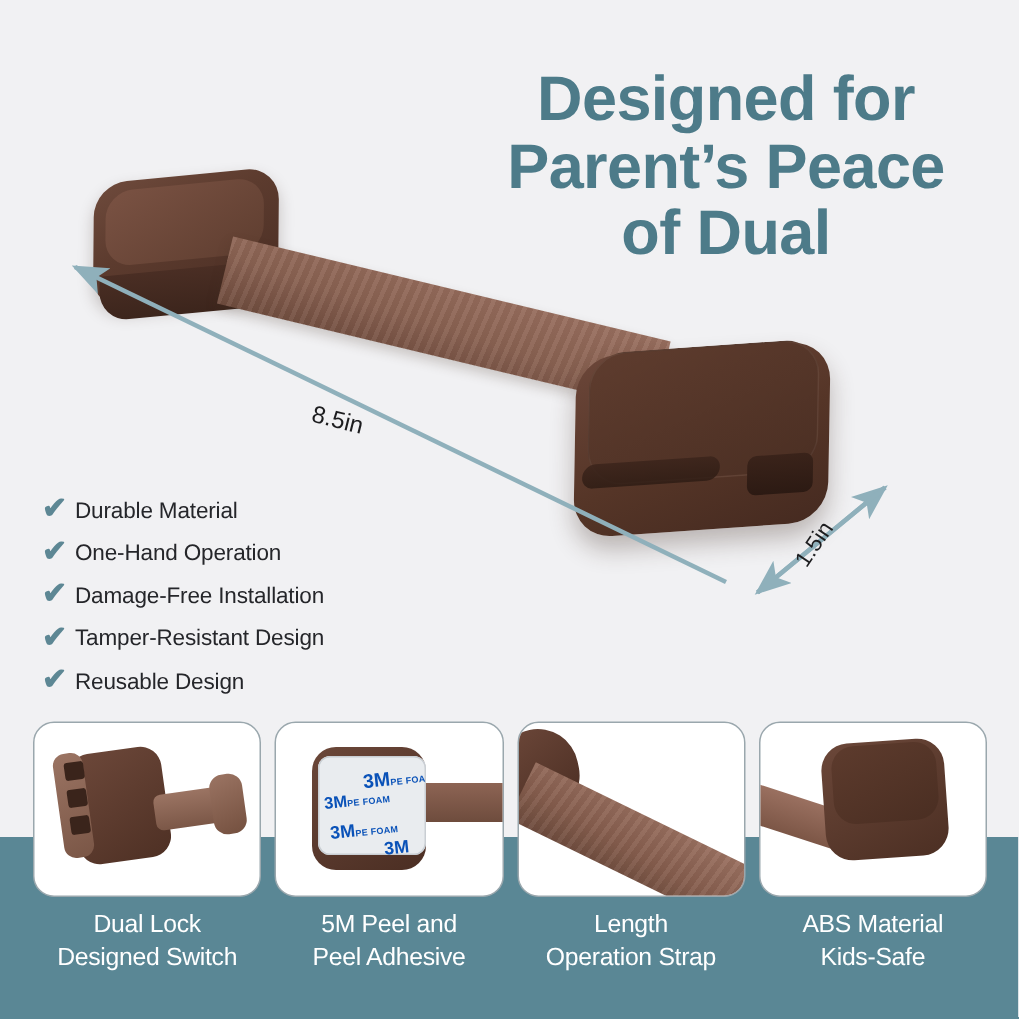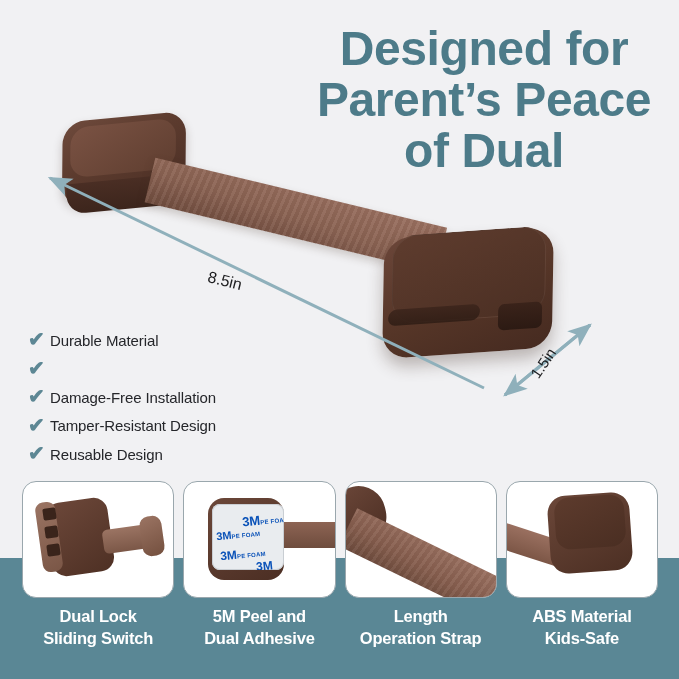--- a/index.html
+++ b/index.html
@@ -18,24 +18,24 @@
     width: 679px;
     height: 679px;
     background: #f1f1f3;
     overflow: hidden;
   }
 
   
   .headline {
     position: absolute;
     left: 300px;
-    top: 24px;
+    top: 44px;
     width: 368px;
     text-align: center;
-    font-size: 48px;
+    font-size: 42px;
     line-height: 1.06;
     font-weight: bold;
     color: #4d7b89;
     letter-spacing: -0.4px;
   }
   .headline .ln { display: block; white-space: nowrap; }
 
   
   .hero {
     position: absolute;
@@ -327,21 +327,21 @@
     width: 636px; height: 60px;
     display: flex;
     gap: 9px;
   }
   .caption {
     flex: 1 1 0;
     text-align: center;
     color: #ffffff;
     font-size: 16.5px;
     line-height: 1.32;
-    font-weight: bold;
+    font-weight: normal;
     letter-spacing: -0.2px;
   }
   .caption .cl { display: block; white-space: nowrap; }
 </style>
 </head>
 <body>
 
 <div id="page">
 
   <div class="headline">
@@ -374,20 +374,21 @@
   <div class="dim-label dim-85">8.5in</div>
   <div class="dim-label dim-15">1.5in</div>
 
   <div class="features">
     <div class="feature-row">
       <span class="check">✔</span>
       <span class="feature-text">Durable Material</span>
     </div>
     <div class="feature-row">
       <span class="check">✔</span>
+      <span class="feature-text">One-Hand Operation</span>
     </div>
     <div class="feature-row">
       <span class="check">✔</span>
       <span class="feature-text">Damage-Free Installation</span>
     </div>
     <div class="feature-row">
       <span class="check">✔</span>
       <span class="feature-text">Tamper-Resistant Design</span>
     </div>
     <div class="feature-row">
@@ -446,25 +447,25 @@
         <div class="c4-body"></div>
         <div class="c4-top"></div>
       </div>
     </div>
 
   </div>
 
   <div class="captions">
     <div class="caption">
       <span class="cl">Dual Lock</span>
-      <span class="cl">Sliding Switch</span>
+      <span class="cl">Designed Switch</span>
     </div>
     <div class="caption">
       <span class="cl">5M Peel and</span>
-      <span class="cl">Dual Adhesive</span>
+      <span class="cl">Peel Adhesive</span>
     </div>
     <div class="caption">
       <span class="cl">Length</span>
       <span class="cl">Operation Strap</span>
     </div>
     <div class="caption">
       <span class="cl">ABS Material</span>
       <span class="cl">Kids-Safe</span>
     </div>
   </div>

